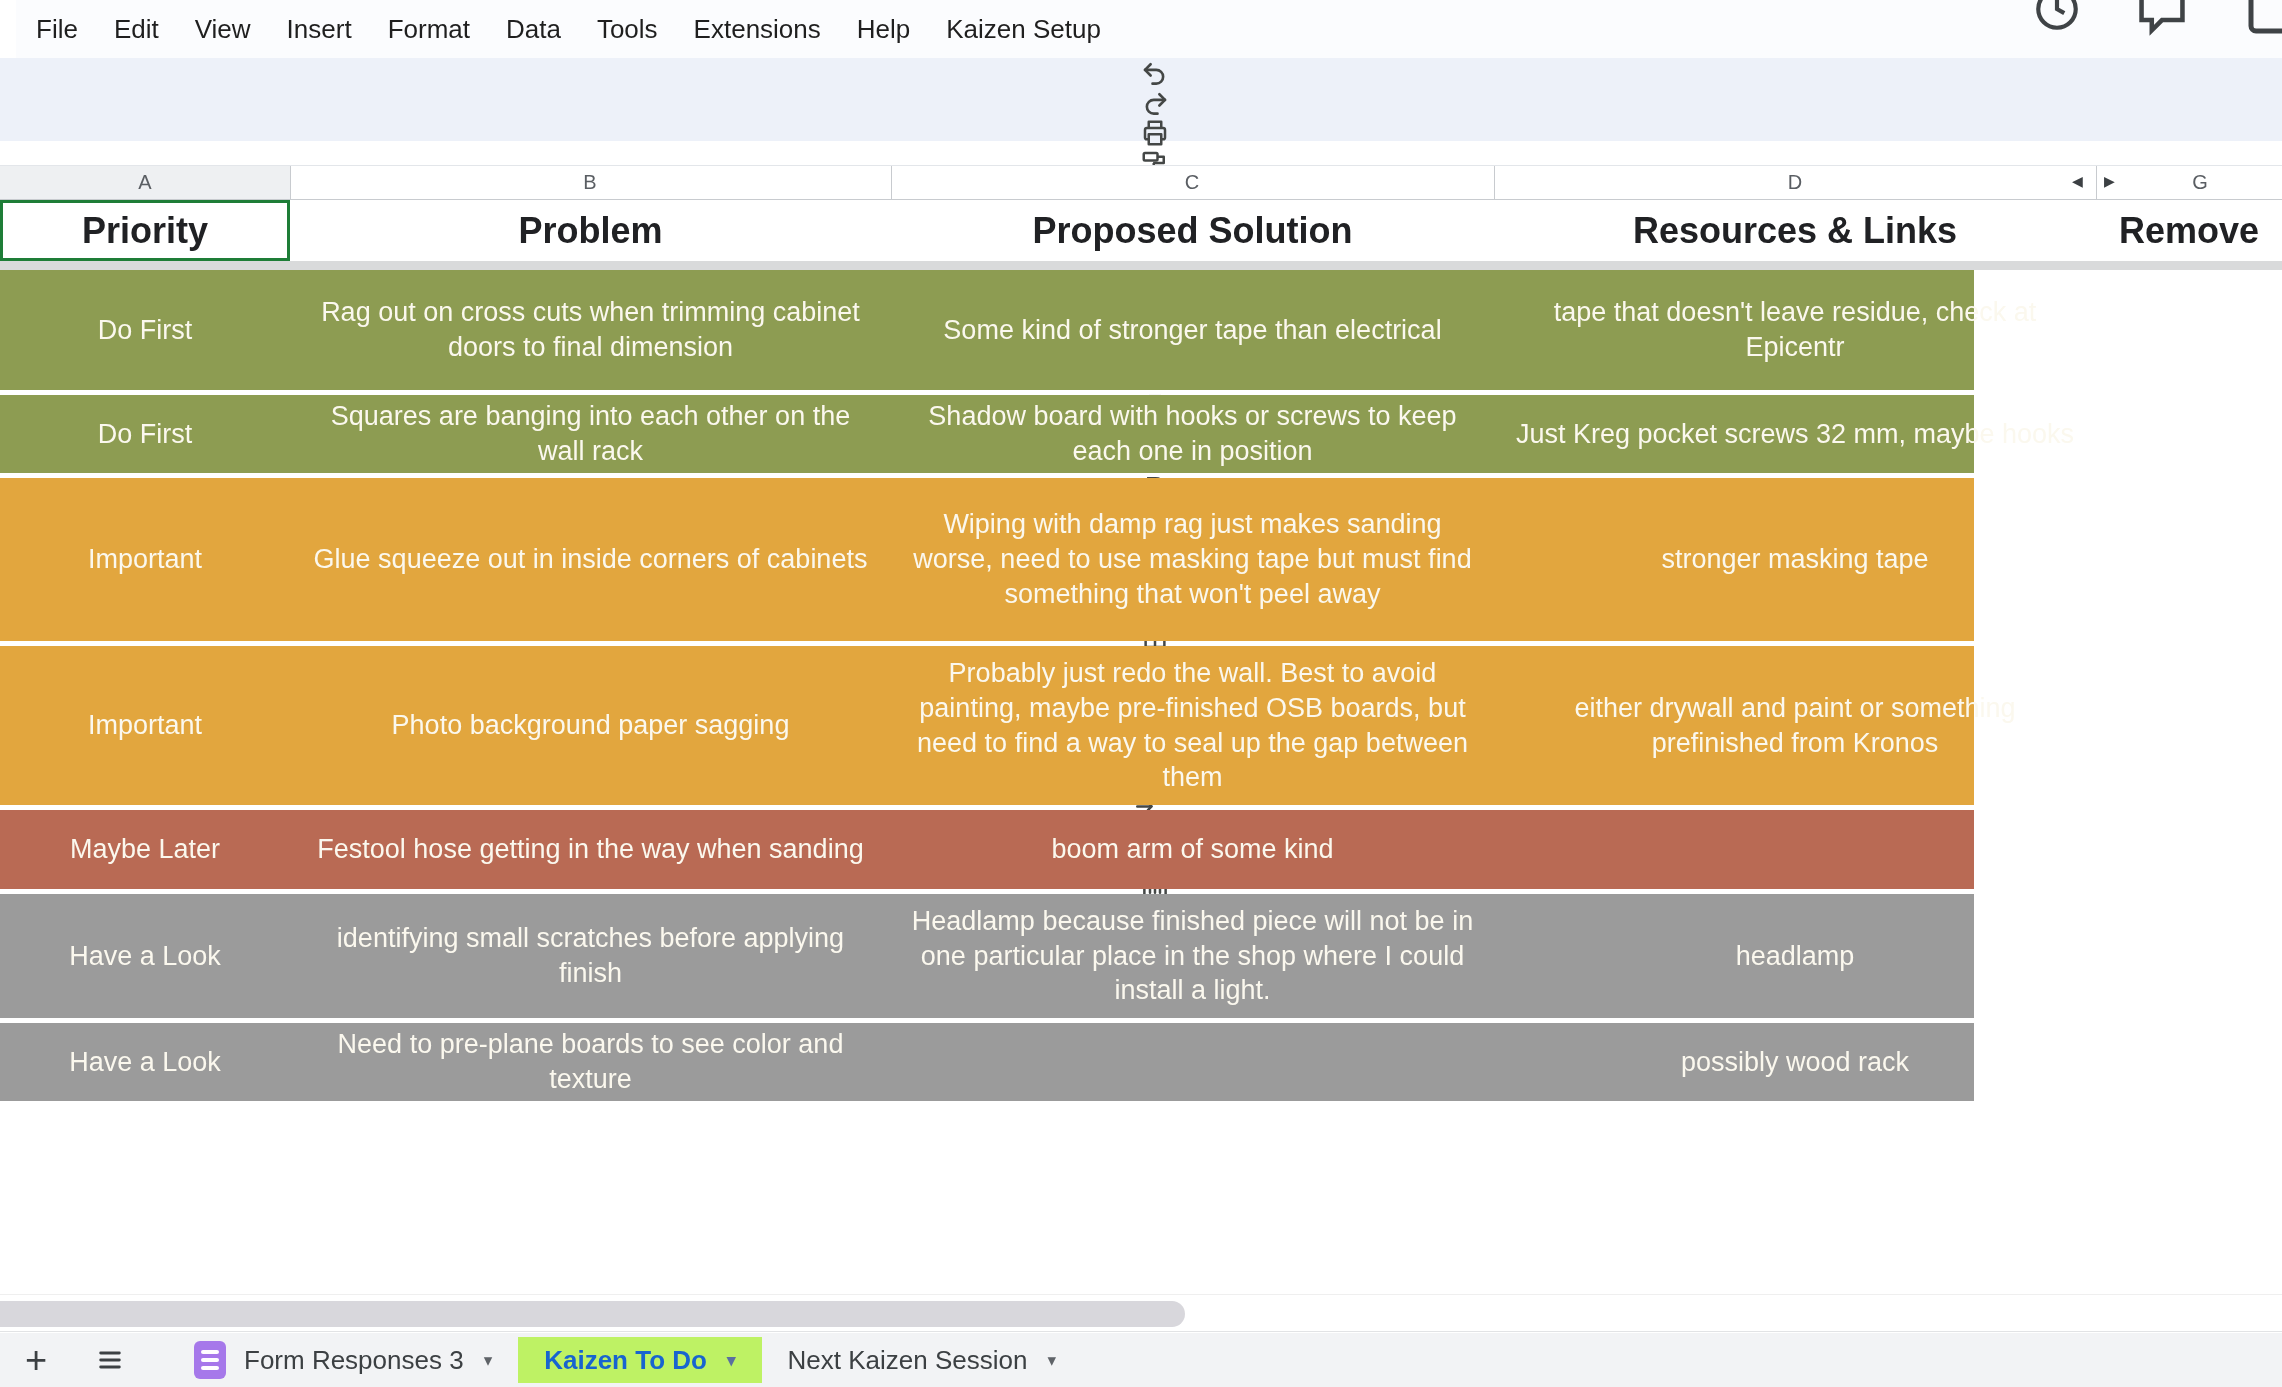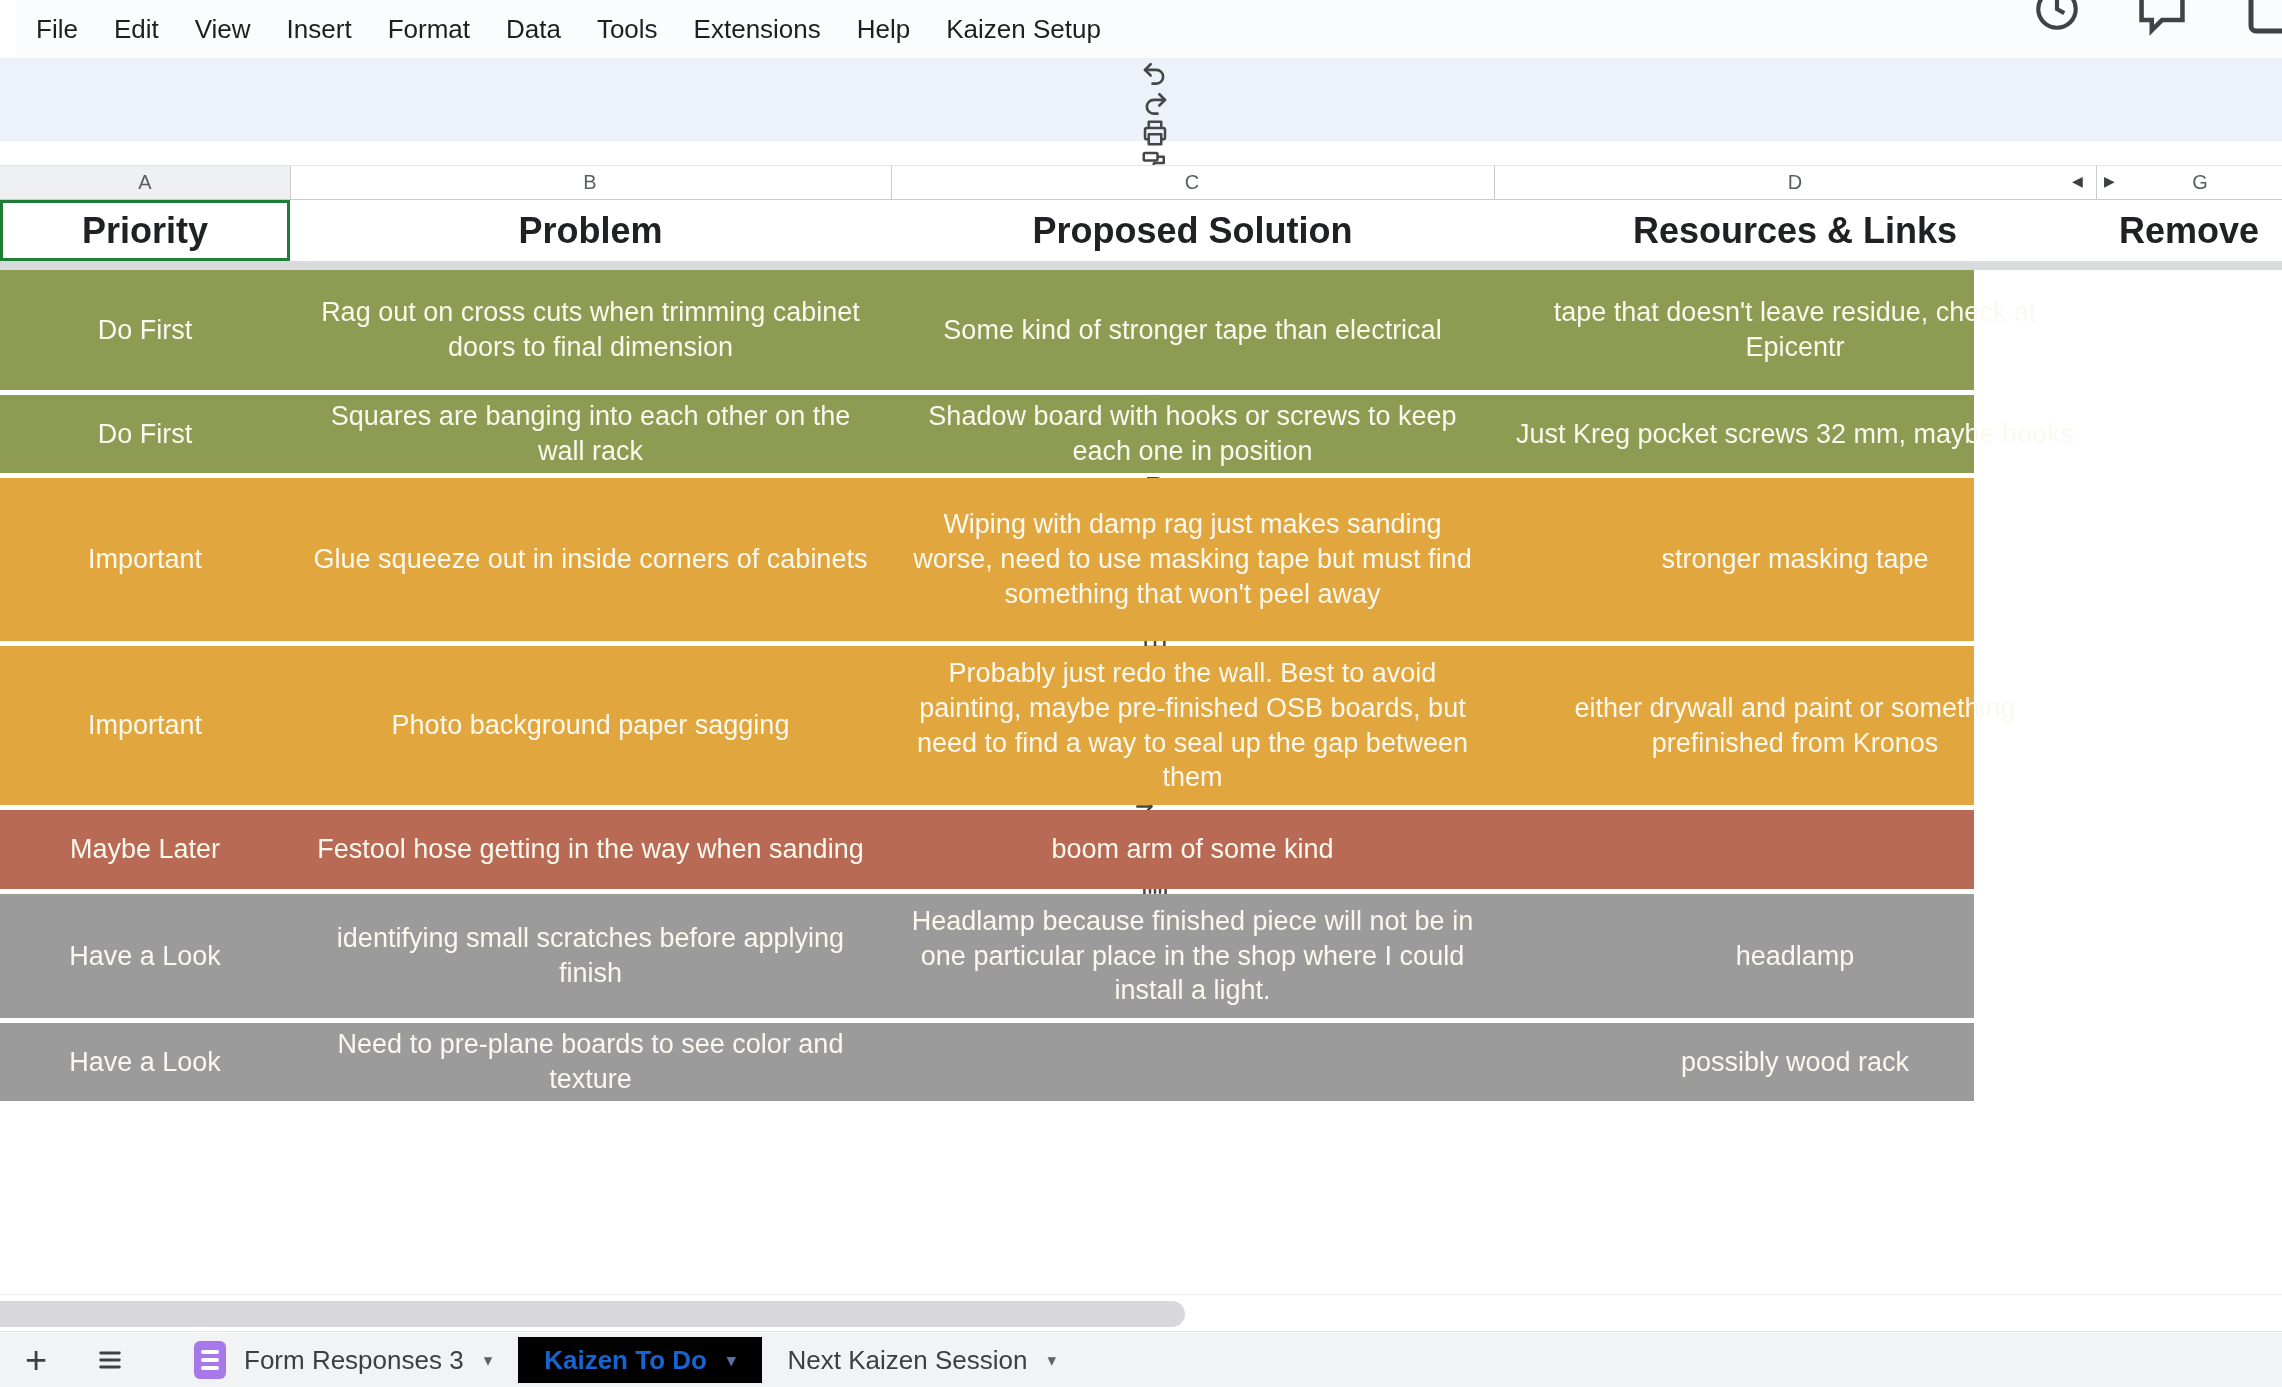--- a/index.html
+++ b/index.html
@@ -92,21 +92,21 @@
     background:#d8d7dc; border-radius:0 13px 13px 0;
   }
   
   #tabbar {
     position:absolute; top:1333px; left:0; width:100%; height:54px;
     background:#f2f3f5; display:flex; align-items:center;
   }
   .tb-plus { font-size:38px; color:#3c4043; margin-left:14px; width:44px; text-align:center; }
   .tb-burger { margin-left:30px; width:44px; display:flex; justify-content:center; }
   .sheet-tab { display:flex; align-items:center; height:46px; padding:0 26px; font-size:26px; color:#3c4043; white-space:nowrap; }
-  .sheet-tab.active { background:#000000; color:#1864cf; font-weight:700; }
+  .sheet-tab.active { background:#bef264; color:#1864cf; font-weight:700; }
   .form-ico {
     width:32px; height:38px; background:#a678ea; border-radius:6px; margin-right:18px;
     display:flex; flex-direction:column; justify-content:center; gap:4px; align-items:center;
   }
   .form-ico i { display:block; width:18px; height:4px; background:#fff; border-radius:2px; }
 </style>
 </head>
 <body>
 
 <div id="screen">

